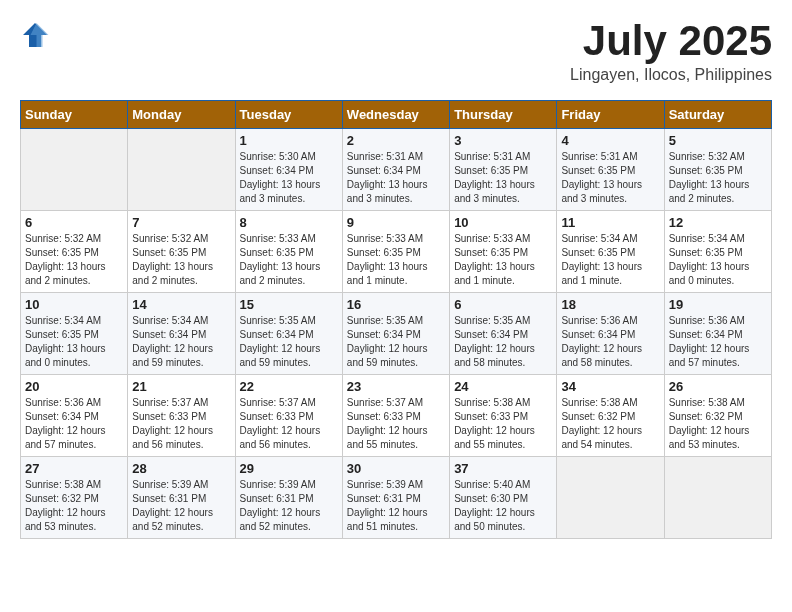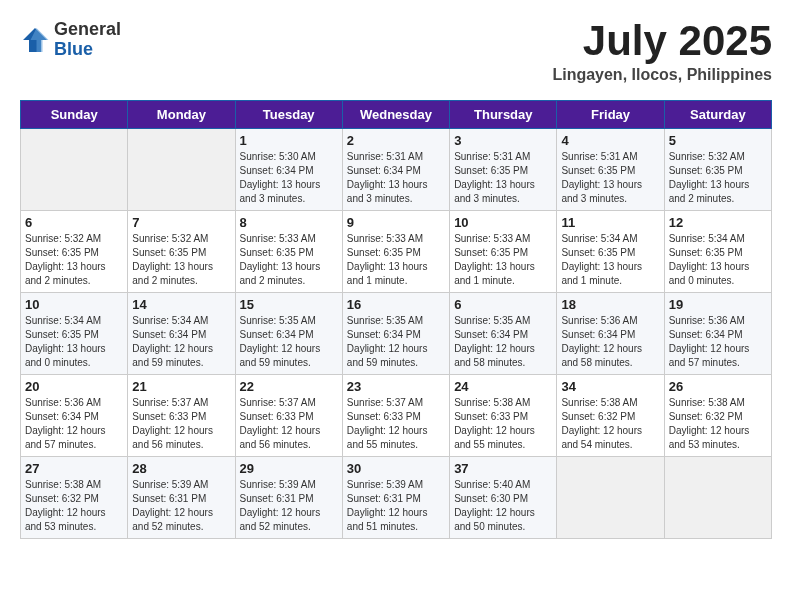--- a/index.html
+++ b/index.html
@@ -47,34 +47,33 @@
     .month-title {
       font-size: 42px;
       font-weight: bold;
       color: #222;
       line-height: 1;
     }
     .location {
       font-size: 16px;
       color: #444;
       margin-top: 4px;
-      font-weight: bold;
     }
     table {
       width: 100%;
       border-collapse: collapse;
       table-layout: fixed;
     }
     thead th {
-      background: #4c1d95;
+      background: #a16207;
       color: #fff;
       font-size: 13px;
       font-weight: bold;
       padding: 6px 4px;
-      text-align: center;
+      text-align: left;
       border: 1px solid #1a5fa8;
     }
     tbody td {
       border: 1px solid #ccc;
       vertical-align: top;
       padding: 4px 4px;
       font-size: 10.5px;
       color: #222;
       height: 80px;
     }
@@ -101,24 +100,20 @@
   </style>
 </head>
 <body>
 
 <div class="header-area">
   <div class="logo">
     <svg class="logo-icon" viewBox="0 0 40 40">
       <polygon points="20,4 36,20 28,20 28,36 12,36 12,20 4,20" fill="#1a5fa8"></polygon>
       <polygon points="22,4 38,20 30,20 30,36 22,36 22,20 14,20" fill="#5b9bd5" opacity="0.6"></polygon>
     </svg>
-    <div class="logo-text">
-      <span class="logo-general">General</span>
-      <span class="logo-blue">Blue</span>
-    </div>
   </div>
   <div class="title-area">
     <div class="month-title">July 2025</div>
     <div class="location">Lingayen, Ilocos, Philippines</div>
   </div>
 </div>
 
 <table>
   <thead>
     <tr>

